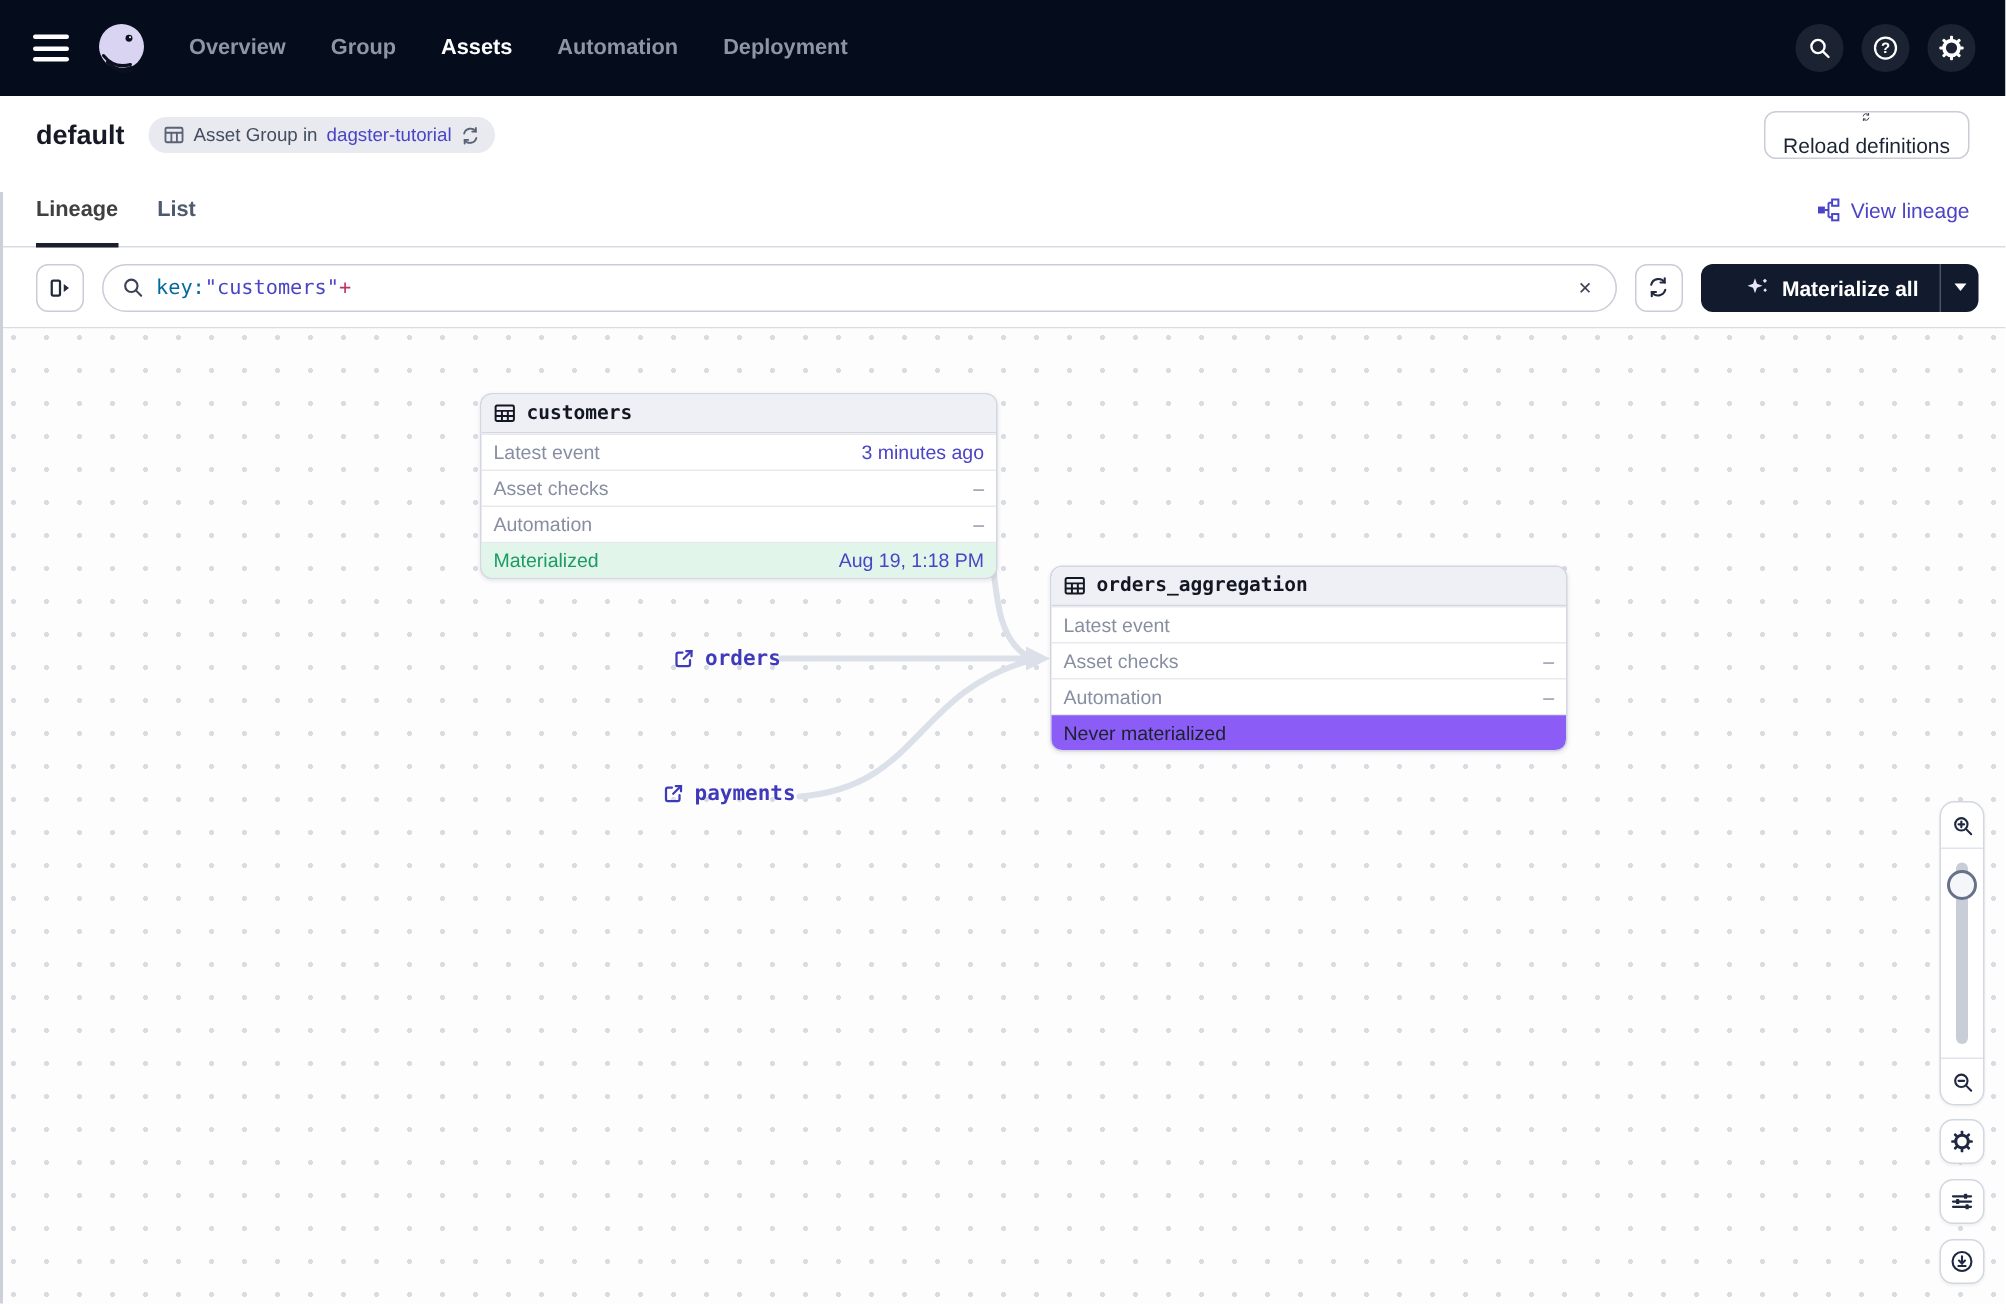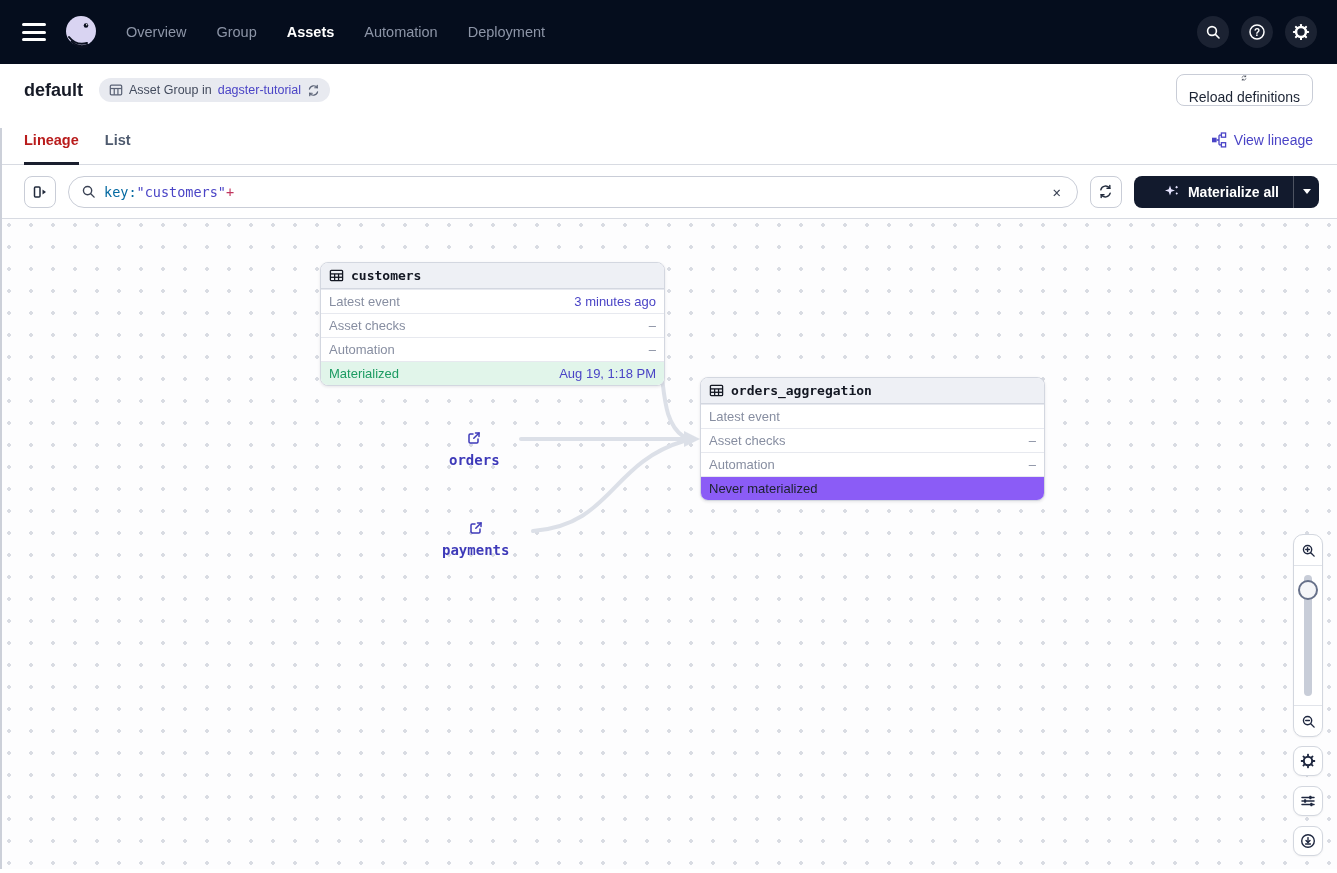--- a/index.html
+++ b/index.html
@@ -5,38 +5,38 @@
   * { margin:0; padding:0; box-sizing:border-box; }
   html,body { width:1337px; height:873px; font-family:"Liberation Sans",sans-serif; background:#fff; overflow:hidden; }
   button { font-family:inherit; cursor:pointer; background:none; border:none; }
 
   
   .navbar { height:64px; background:#050d1d; display:flex; align-items:center; padding:0 20px; }
   .hamburger { width:28px; height:22px; display:flex; flex-direction:column; justify-content:space-between; margin-right:14px; padding:2px 2px; }
   .hamburger span { display:block; height:3px; background:#fff; border-radius:2px; }
   .logo { width:38px; height:38px; margin-right:26px; }
   .nav-links { display:flex; align-items:center; gap:30px; }
-  .nav-link { color:#8d95a7; font-size:14.5px; text-decoration:none; font-weight:400; }
+  .nav-link { color:#8d95a7; font-size:14.5px; text-decoration:none; font-weight:700; }
   .nav-link.active { color:#fff; font-weight:700; }
   .nav-right { margin-left:auto; display:flex; align-items:center; gap:12px; }
   .nav-icon-btn { width:32px; height:32px; border-radius:50%; background:#1b2232; display:flex; align-items:center; justify-content:center; }
 
   
   .page-wrap { position:relative; }
   .left-splitter { position:absolute; left:0; top:64px; bottom:0; width:2px; background:#ccd0d9; z-index:5; }
   .page-header { height:52px; display:flex; align-items:center; padding:0 24px; gap:16px; }
   .page-title { font-size:18px; font-weight:700; color:#161a26; }
   .badge { height:24px; background:#e8eaf0; border-radius:12px; display:flex; align-items:center; gap:6px; padding:0 10px; font-size:12.5px; color:#444c5e; }
   .badge a { color:#4a44c6; text-decoration:none;text-align:center; }
   .badge .mini-icon { display:flex; color:#5a6275; }
   .reload-btn { margin-left:auto; height:32px; border:1px solid #c9cdd7; border-radius:8px; background:#fff; display:flex; align-items:center; gap:8px; padding:0 12px; font-size:14px; color:#1c2434; font-weight:500;flex-direction:column; }
 
   
   .tabs-row { height:49px; display:flex; align-items:center; padding:0 24px; border-bottom:1px solid #d8dbe2; position:relative; }
-  .tab { font-size:14.5px; font-weight:700; color:#b91c1c; margin-right:26px; position:relative; height:100%; display:flex; align-items:center; }
+  .tab { font-size:14.5px; font-weight:700; color:#404040; margin-right:26px; position:relative; height:100%; display:flex; align-items:center; }
   .tab.active::after { content:""; position:absolute; left:0; right:0; bottom:-1px; height:3px; background:#1a1f2e; }
   .tab.inactive { color:#4e5a6e; font-weight:600; }
   .view-lineage { margin-left:auto; display:flex; align-items:center; gap:7px; color:#4a44c6; font-size:14px; text-decoration:none; }
 
   
   .toolbar { height:54px; display:flex; align-items:center; padding:0 18px 0 24px; gap:12px; border-bottom:1px solid #d8dbe2; }
   .sq-btn { width:32px; height:32px; border:1px solid #c9cdd7; border-radius:8px; background:#fff; display:flex; align-items:center; justify-content:center; color:#222b3d; flex:none; }
   .search-pill { flex:1; height:32px; border:1px solid #c9cdd7; border-radius:16px; background:#fff; display:flex; align-items:center; gap:8px; padding:0 10px 0 12px; font-family:"DejaVu Sans Mono","Liberation Mono",monospace; font-size:13.5px; }
   .search-pill .t-key { color:#0369a1; }
   .search-pill .t-term { color:#4a44c6; }
@@ -58,21 +58,21 @@
   .node-row { height:24px; display:flex; align-items:center; justify-content:space-between; padding:0 8px; border-top:1px solid #e7e9ef; }
   .node-row:first-of-type { border-top:none; }
   .row-label { color:#878ea1; }
   .row-value { color:#878ea1; }
   .row-value.link { color:#4a44c6; cursor:pointer; }
   .node-row.materialized { background:#e1f5ea; border-radius:0 0 7px 7px; }
   .node-row.materialized .row-label { color:#1c9b62; }
   .node-row.nevermat { background:#8b5cf6; border-radius:0 0 7px 7px; }
   .node-row.nevermat .row-label { color:#1c212e; }
 
-  .ext-asset { position:absolute; display:flex; align-items:center; gap:7px; font-family:"DejaVu Sans Mono","Liberation Mono",monospace; font-size:14px; font-weight:600; color:#3e3ab9; cursor:pointer;flex-direction:column; }
+  .ext-asset { position:absolute; display:flex; align-items:center; gap:7px; font-family:"DejaVu Sans Mono","Liberation Mono",monospace; font-size:14px; font-weight:600; color:#3e3ab9; cursor:pointer; }
 
   
   .zoom-group { position:absolute; right:14px; top:315px; width:30px; height:203px; background:#fff; border:1px solid #d3d7df; border-radius:10px; display:flex; flex-direction:column; box-shadow:0 1px 2px rgba(0,0,0,.05); }
   .zoom-btn { height:31px; display:flex; align-items:center; justify-content:center; color:#1f2840; flex:none; }
   .zoom-btn.top { border-bottom:1px solid #e1e4ea; }
   .zoom-btn.bottom { border-top:1px solid #e1e4ea; }
   .zoom-slider { position:relative; flex:1; }
   .slider-track { position:absolute; left:50%; transform:translateX(-50%); top:9px; bottom:9px; width:8px; background:#c8cdd8; border-radius:4px; }
   .slider-thumb { position:absolute; left:50%; transform:translateX(-50%); top:14px; width:20px; height:20px; border-radius:50%; background:#f5f6f9; border:2px solid #67718a; }
   .canvas-btn { position:absolute; right:14px; width:30px; height:30px; background:#fff; border:1px solid #d3d7df; border-radius:9px; display:flex; align-items:center; justify-content:center; color:#1f2840; box-shadow:0 1px 2px rgba(0,0,0,.05); }

